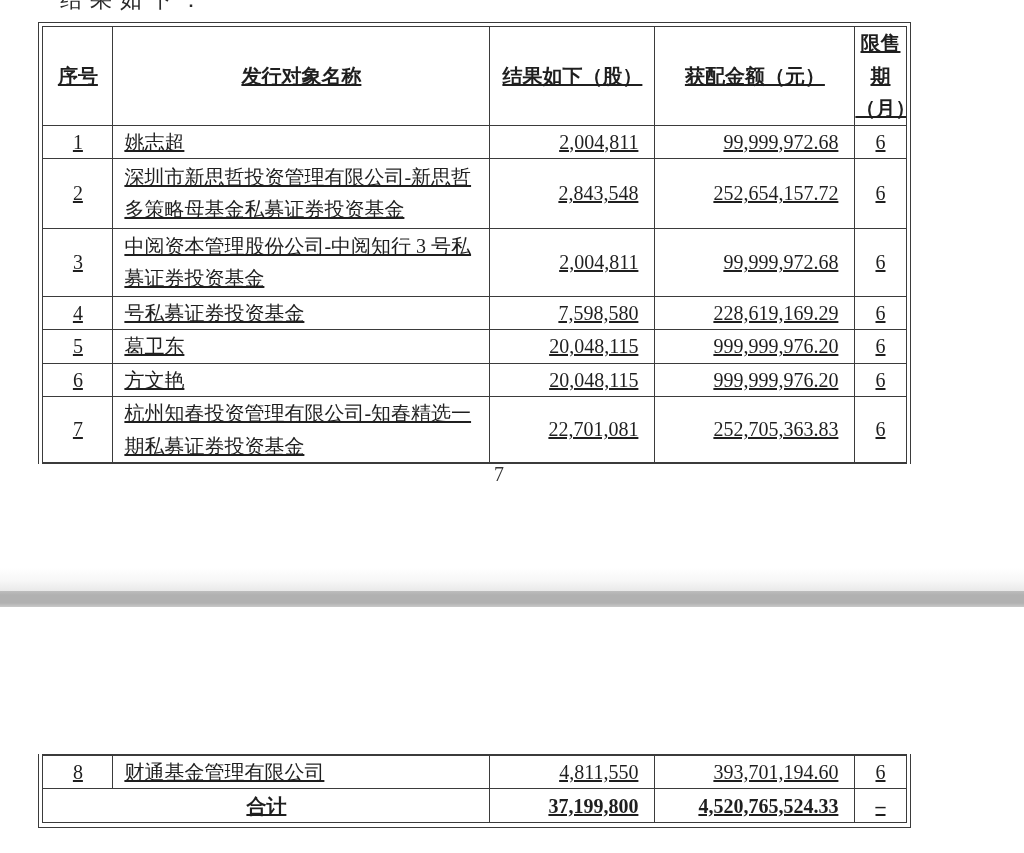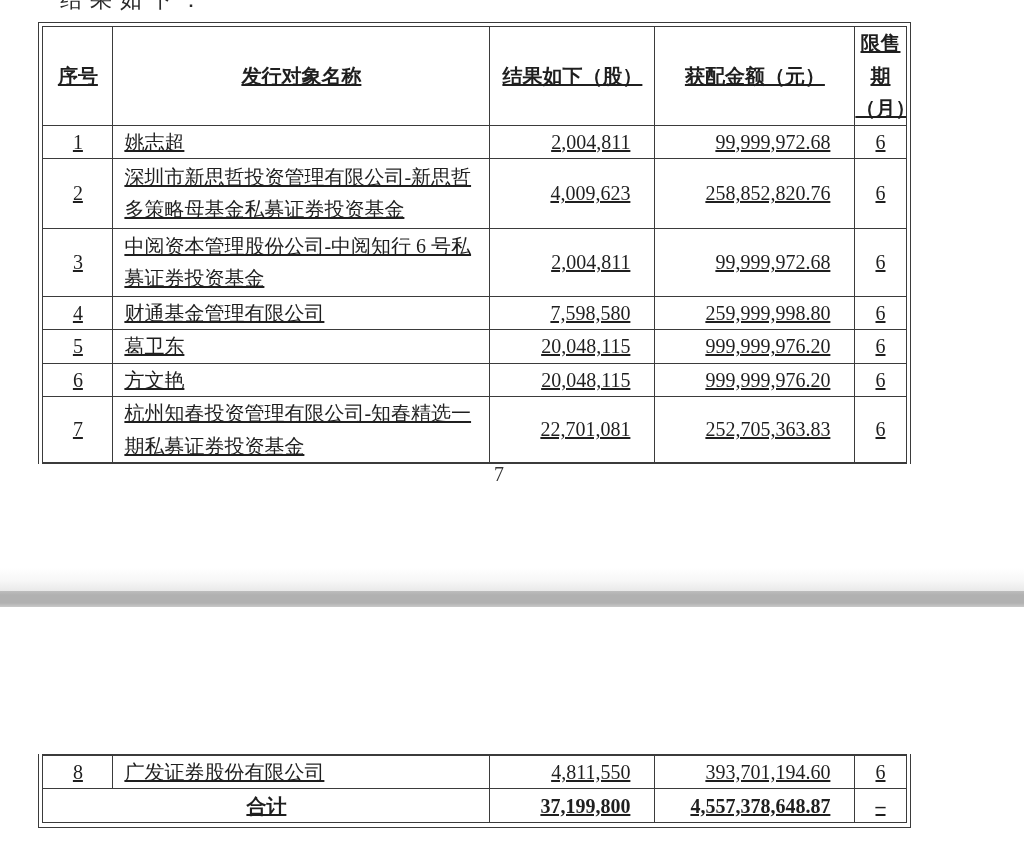--- a/index.html
+++ b/index.html
@@ -46,21 +46,21 @@
   th, td {
     border: 1.5px solid #3b3b3b;
     font-size: 20px;
     line-height: 1.62;
     vertical-align: middle;
     overflow: hidden;
   }
   th { font-weight: bold; text-align: center; }
   td.c { text-align: center; }
   td.l { text-align: left; padding-left: 11px; padding-right: 4px; word-break: break-all; }
-  td.r { text-align: right; padding-right: 24px; }
+  td.r { text-align: right; padding-right: 16px; }
   tr.total td { font-weight: bold; }
 
   .pagenum {
     left: 488px; top: 463px; width: 22px;
     text-align: center;
     font-size: 20px; color: #333;
   }
 
   
   .sep-shadow {
@@ -99,36 +99,36 @@
     <tr style="height:32px">
       <td class="c">1</td>
       <td class="l">姚志超</td>
       <td class="r">2,004,811</td>
       <td class="r">99,999,972.68</td>
       <td class="c">6</td>
     </tr>
     <tr style="height:70px">
       <td class="c">2</td>
       <td class="l">深圳市新思哲投资管理有限公司-新思哲多策略母基金私募证券投资基金</td>
-      <td class="r">4,009,623</td>
-      <td class="r">258,852,820.76</td>
+      <td class="r">2,843,548</td>
+      <td class="r">252,654,157.72</td>
       <td class="c">6</td>
     </tr>
     <tr style="height:68px">
       <td class="c">3</td>
-      <td class="l">中阅资本管理股份公司-中阅知行 6 号私募证券投资基金</td>
+      <td class="l">中阅资本管理股份公司-中阅知行 3 号私募证券投资基金</td>
       <td class="r">2,004,811</td>
       <td class="r">99,999,972.68</td>
       <td class="c">6</td>
     </tr>
     <tr style="height:32px">
       <td class="c">4</td>
-      <td class="l">财通基金管理有限公司</td>
+      <td class="l">号私募证券投资基金</td>
       <td class="r">7,598,580</td>
-      <td class="r">259,999,998.80</td>
+      <td class="r">228,619,169.29</td>
       <td class="c">6</td>
     </tr>
     <tr style="height:33px">
       <td class="c">5</td>
       <td class="l">葛卫东</td>
       <td class="r">20,048,115</td>
       <td class="r">999,999,976.20</td>
       <td class="c">6</td>
     </tr>
     <tr style="height:32px">
@@ -159,26 +159,26 @@
     <colgroup>
       <col style="width:70px">
         <col style="width:377px">
         <col style="width:165px">
         <col style="width:200px">
         <col>
     </colgroup>
     <tbody>
         <tr style="height:32px">
       <td class="c">8</td>
-      <td class="l">广发证券股份有限公司</td>
+      <td class="l">财通基金管理有限公司</td>
       <td class="r">4,811,550</td>
       <td class="r">393,701,194.60</td>
       <td class="c">6</td>
     </tr>
     <tr class="total" style="height:34px">
       <td class="c" colspan="2">合计</td>
       <td class="r">37,199,800</td>
-      <td class="r">4,557,378,648.87</td>
+      <td class="r">4,520,765,524.33</td>
       <td class="c">–</td>
     </tr>
   </tbody>
     </table>
 </div>
 
 </body></html>

